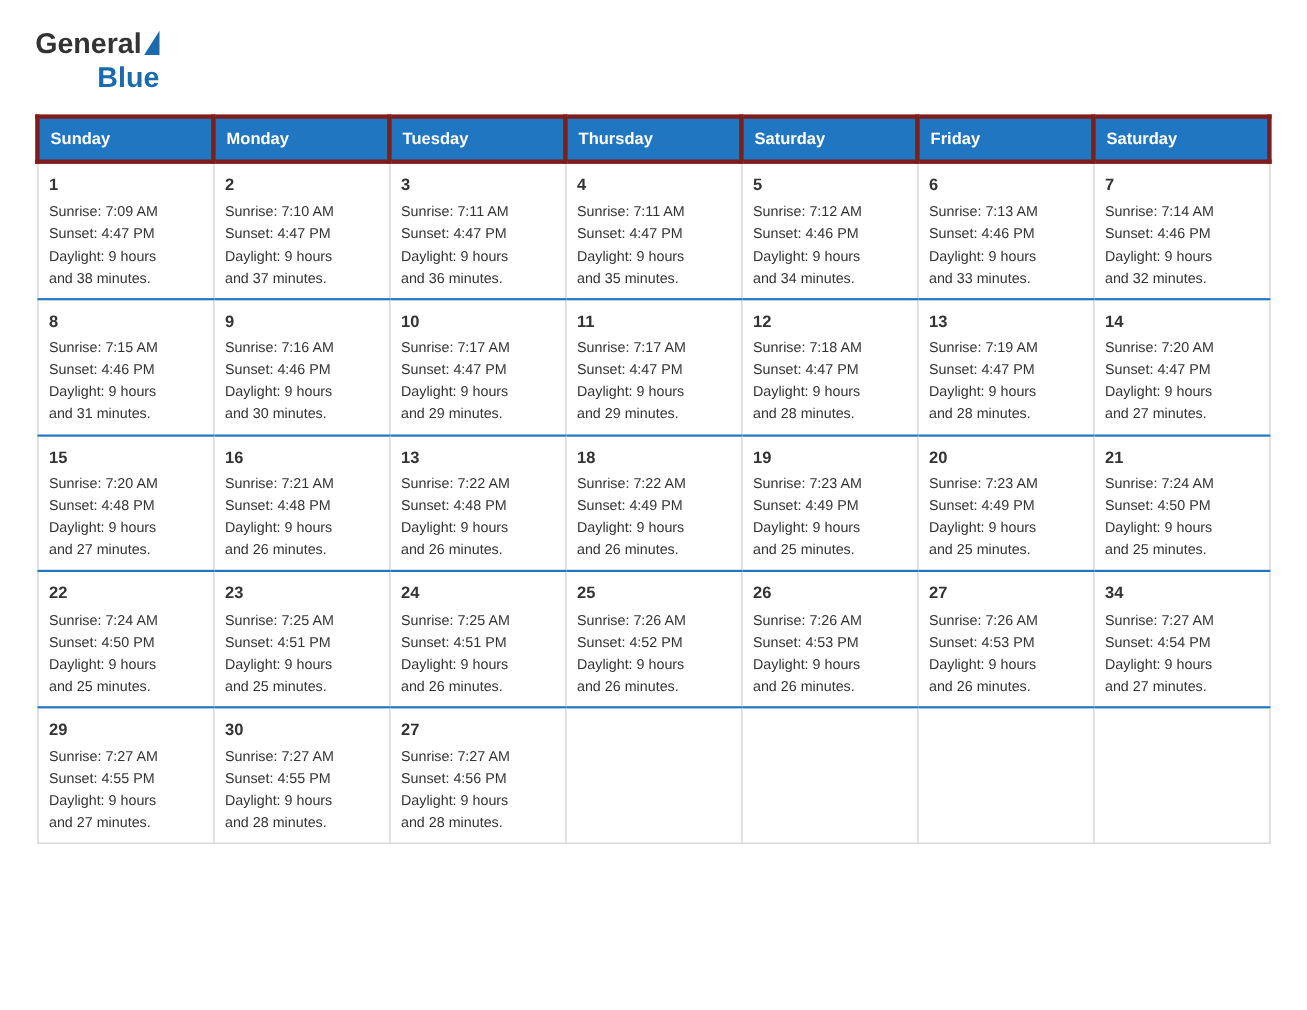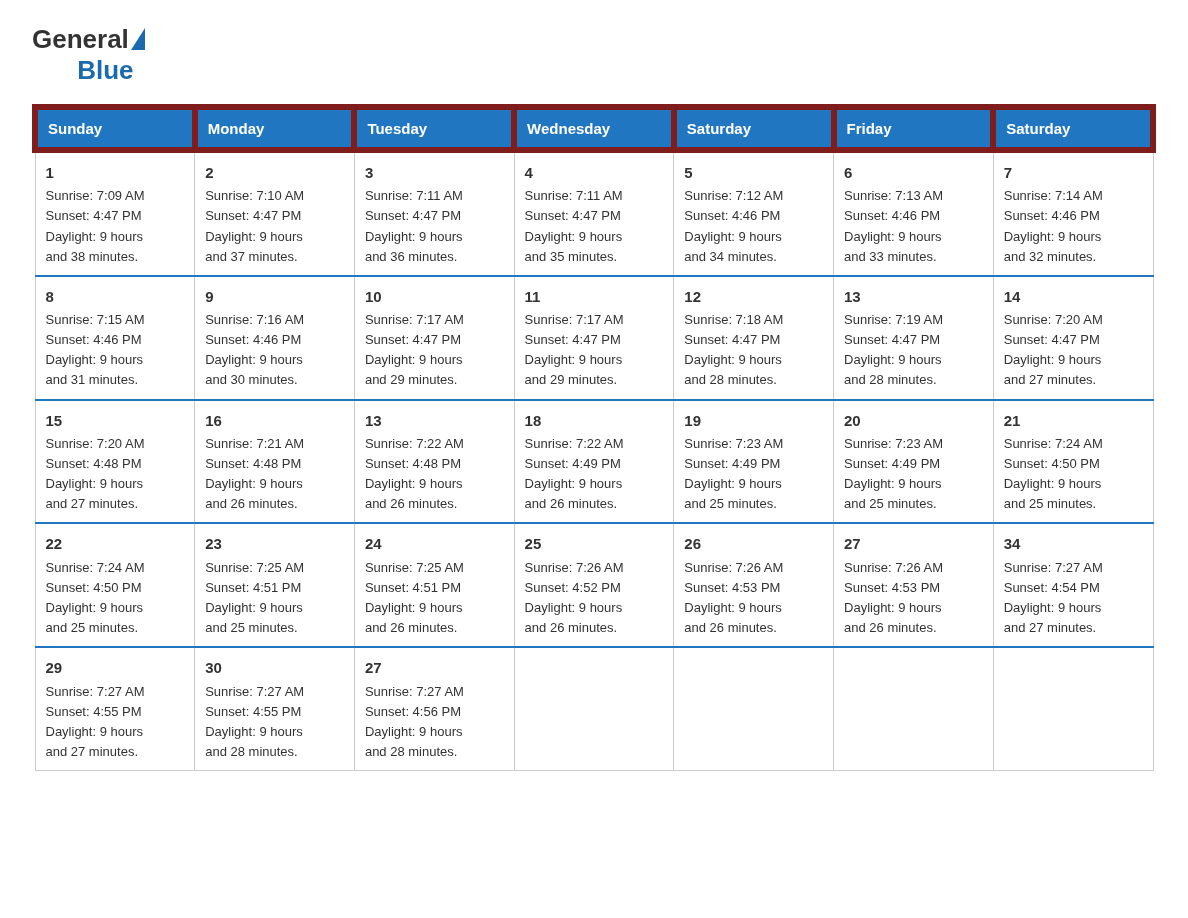--- a/index.html
+++ b/index.html
@@ -12,21 +12,21 @@
     }
     .header-area {
       display: flex;
       justify-content: space-between;
       align-items: flex-start;
       margin-bottom: 18px;
     }
     .logo-area {
       display: flex;
       flex-direction: column;
-      align-items: center;
+      align-items: flex-end;
     }
     .logo-text {
       display: flex;
       align-items: center;
       font-size: 26px;
       font-weight: bold;
       color: #333;
     }
     .logo-general { color: #333; }
     .logo-blue { color: #1a6aad; margin-left: 32px; }
@@ -57,21 +57,21 @@
       width: 100%;
       border-collapse: collapse;
     }
     .calendar thead tr th {
       background-color: #2176c2;
       color: #fff;
       font-size: 15px;
       font-weight: bold;
       padding: 10px 10px;
       text-align: left;
-      border: 6px solid #7f1d1d;
+      border: 4px solid #7f1d1d;
     }
     .calendar tbody tr td {
       vertical-align: top;
       border: 1px solid #ccc;
       border-top: 2px solid #2176c2;
       padding: 8px 10px;
       width: calc(100% / 7);
       font-size: 13px;
       color: #333;
       line-height: 1.55;
@@ -111,21 +111,21 @@
     <div class="location-subtitle"></div>
   </div>
 </div>
 
 <table class="calendar">
   <thead>
     <tr>
     <th>Sunday</th>
         <th>Monday</th>
         <th>Tuesday</th>
-        <th>Wednesday</th>
+        <th>Thursday</th>
         <th>Saturday</th>
         <th>Friday</th>
         <th>Saturday</th>
       </tr>
   </thead>
   <tbody id="calendar-body">
   <tr>
         <td>
           <span class="day-number">1</span>
           <span class="day-info">Sunrise: 7:09 AM<br>Sunset: 4:47 PM<br>Daylight: 9 hours<br>and 38 minutes.</span>

